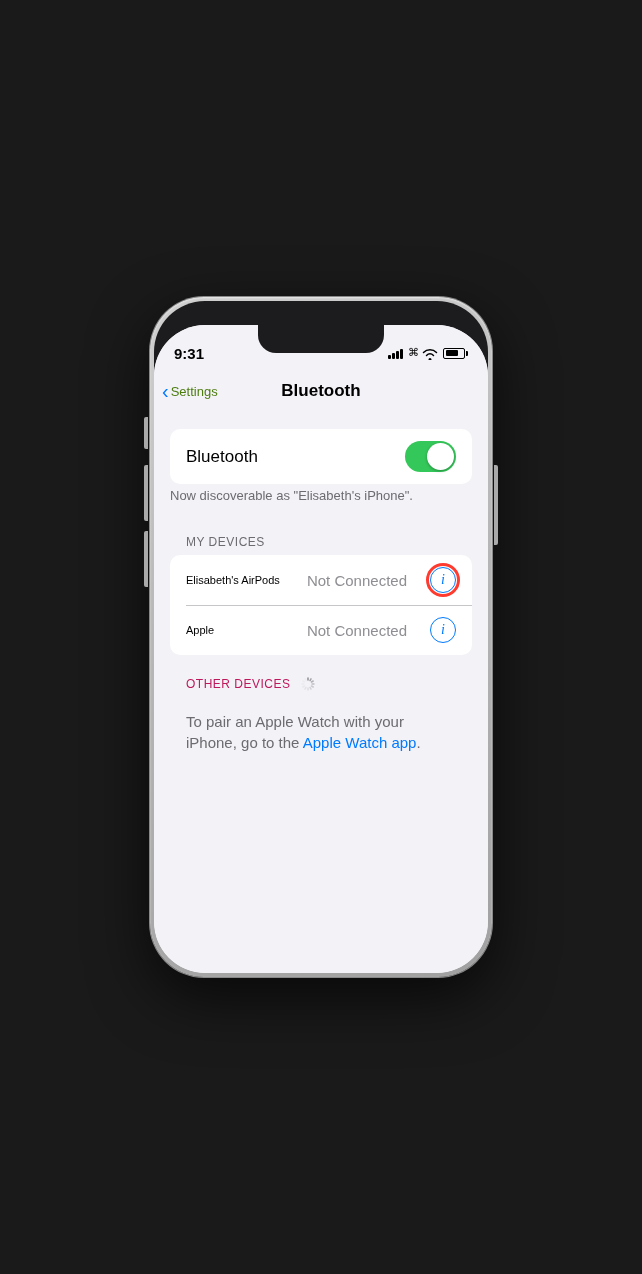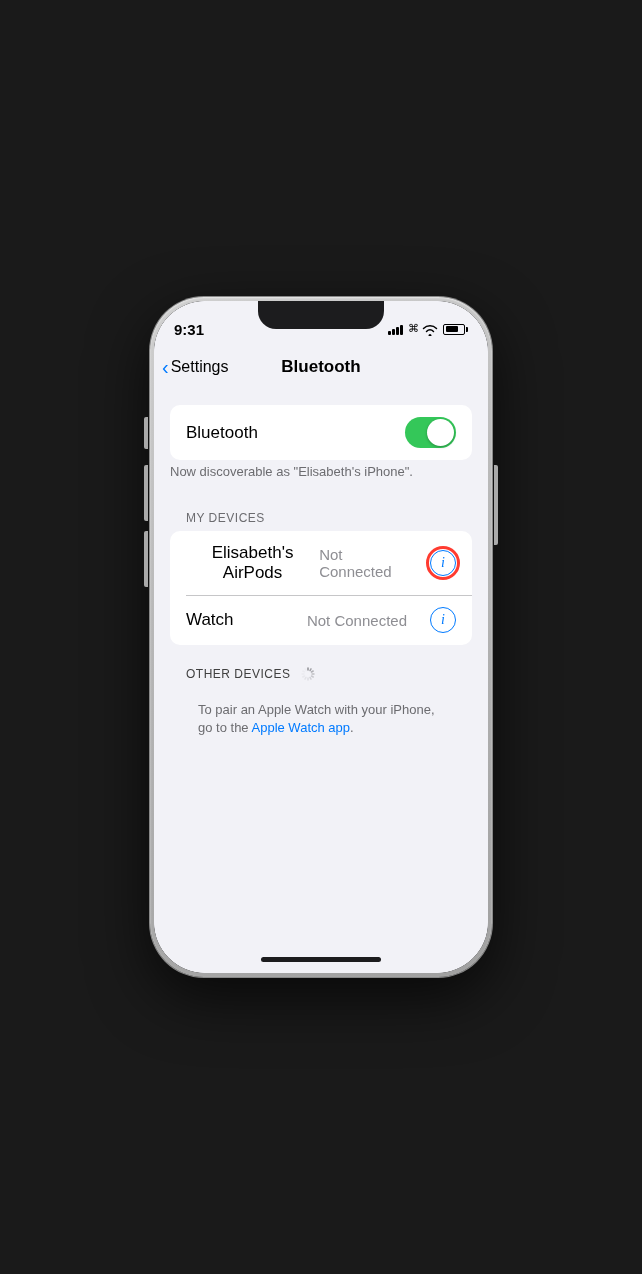--- a/index.html
+++ b/index.html
@@ -74,20 +74,21 @@
     }
 
     .screen {
       width: 100%;
       height: 100%;
       background: #f2f2f7;
       border-radius: 51px;
       overflow: hidden;
       display: flex;
       flex-direction: column;
+      margin-top: 24px;
     }
 
     
     .status-bar {
       background: #f2f2f7;
       height: 44px;
       display: flex;
       align-items: center;
       justify-content: space-between;
       padding: 12px 20px 0 20px;
@@ -186,22 +187,22 @@
       gap: 2px;
     }
 
     .nav-chevron {
       font-size: 20px;
       line-height: 1;
       margin-top: -1px;
     }
 
     .nav-back-label {
-      font-size: 16px;
-      color: #000000;
+      font-size: 13px;
+      color: #4d7c0f;
     }
 
     .nav-title {
       font-size: 17px;
       font-weight: 600;
       color: #000;
     }
 
     
     .content {
@@ -289,21 +290,21 @@
       content: '';
       position: absolute;
       top: 0;
       left: 16px;
       right: 0;
       height: 0.5px;
       background: #c6c6c8;
     }
 
     .device-name {
-      font-size: 17px;
+      font-size: 11px;
       color: #000;
       text-align: center;
     }
 
     .device-right {
       display: flex;
       align-items: center;
       gap: 23px;
     }
 
@@ -355,41 +356,41 @@
     .other-devices-header {
       display: flex;
       align-items: center;
       gap: 8px;
       padding: 20px 32px 6px 32px;
     }
 
     .other-devices-label {
       font-size: 12px;
       font-weight: 400;
-      color: #404040;
+      color: #be185d;
       text-transform: uppercase;
       letter-spacing: 0.5px;
     }
 
     .other-device-row {
       display: flex;
       align-items: center;
       padding: 14px 16px;
     }
 
     .other-device-name {
       font-size: 17px;
       color: #000;
     }
 
     
     .footer-text {
-      font-size: 13px;
+      font-size: 15px;
       color: #6c6c70;
-      padding: 12px 44px;
+      padding: 12px 32px;
       line-height: 1.4;
     }
 
     .footer-link {
       color: #007aff;
     }
 
     
     .home-indicator {
       background: #f2f2f7;
@@ -476,21 +477,21 @@
             <span class="device-name">Elisabeth's AirPods</span>
             <div class="device-right">
               <span class="device-status">Not Connected</span>
               <div class="info-btn info-btn-highlighted">
                 <span style="font-style:italic;font-family:serif;">i</span>
               </div>
             </div>
           </div>
 
           <div class="device-row">
-            <span class="device-name">Watch</span>
+            <span class="device-name">Apple</span>
             <div class="device-right">
               <span class="device-status">Not Connected</span>
               <div class="info-btn">
                 <span style="font-style:italic;font-family:serif;">i</span>
               </div>
             </div>
           </div>
         </div>
 
         <div class="other-devices-header">

